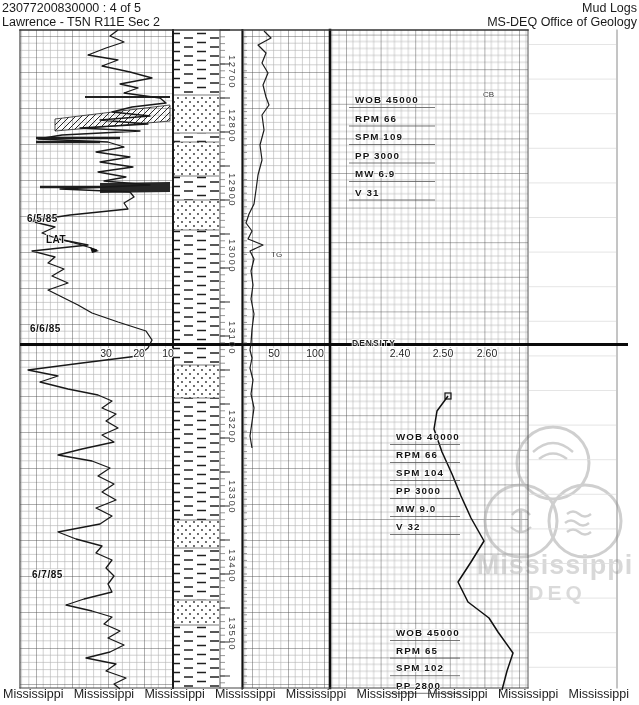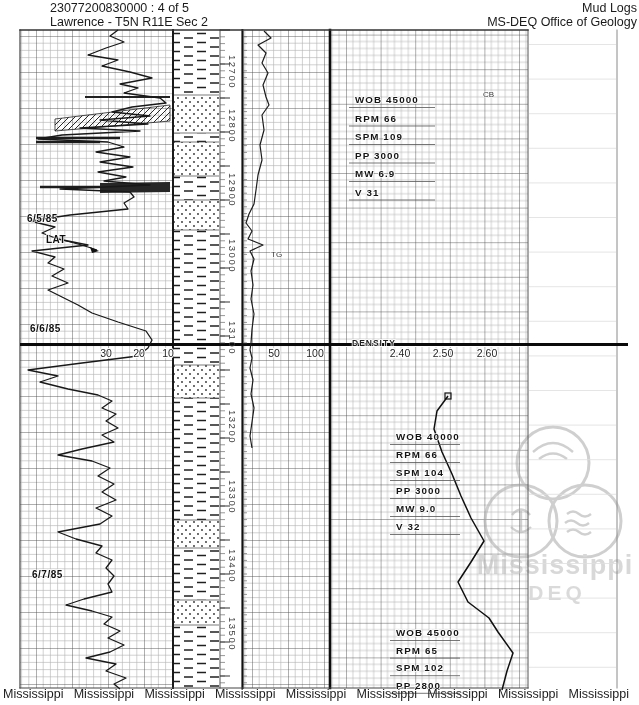--- a/index.html
+++ b/index.html
@@ -1,18 +1,18 @@
 <!DOCTYPE html>
 <html><head>
 <meta charset="utf-8">
 <style>
   html,body{margin:0;padding:0;background:#fff;}
   .page{position:relative;width:639px;height:705px;background:#ffffff;overflow:hidden;
         font-family:"Liberation Sans",sans-serif;color:#111;}
-  .hdr{position:absolute;font-size:12.5px;line-height:14px;white-space:nowrap;color:#1a1a1a;margin-left:48px;}
+  .hdr{position:absolute;font-size:12.5px;line-height:14px;white-space:nowrap;color:#1a1a1a;}
   #hdr-left{left:2px;top:1px;}
   #hdr-left2{left:2px;top:15px;}
   #hdr-right{right:2px;top:1px;text-align:right;}
   #hdr-right2{right:2px;top:15px;text-align:left;}
   #footer{position:absolute;left:0;top:687px;width:639px;height:18px;}
   #footer span{position:absolute;top:0;font-size:12.5px;color:#1c1c1c;white-space:nowrap;}
   svg{position:absolute;left:0;top:0;}
   .depth-label{font:9.5px "Liberation Sans",sans-serif;fill:#3c3c3c;letter-spacing:1.5px;}
   .scale-num{font:10.5px "Liberation Sans",sans-serif;fill:#1f1f1f;paint-order:stroke;stroke:#fff;stroke-width:2px;}
   .density-lab{font:bold 8.5px "Liberation Sans",sans-serif;fill:#222;letter-spacing:1px;paint-order:stroke;stroke:#fff;stroke-width:1.5px;}

